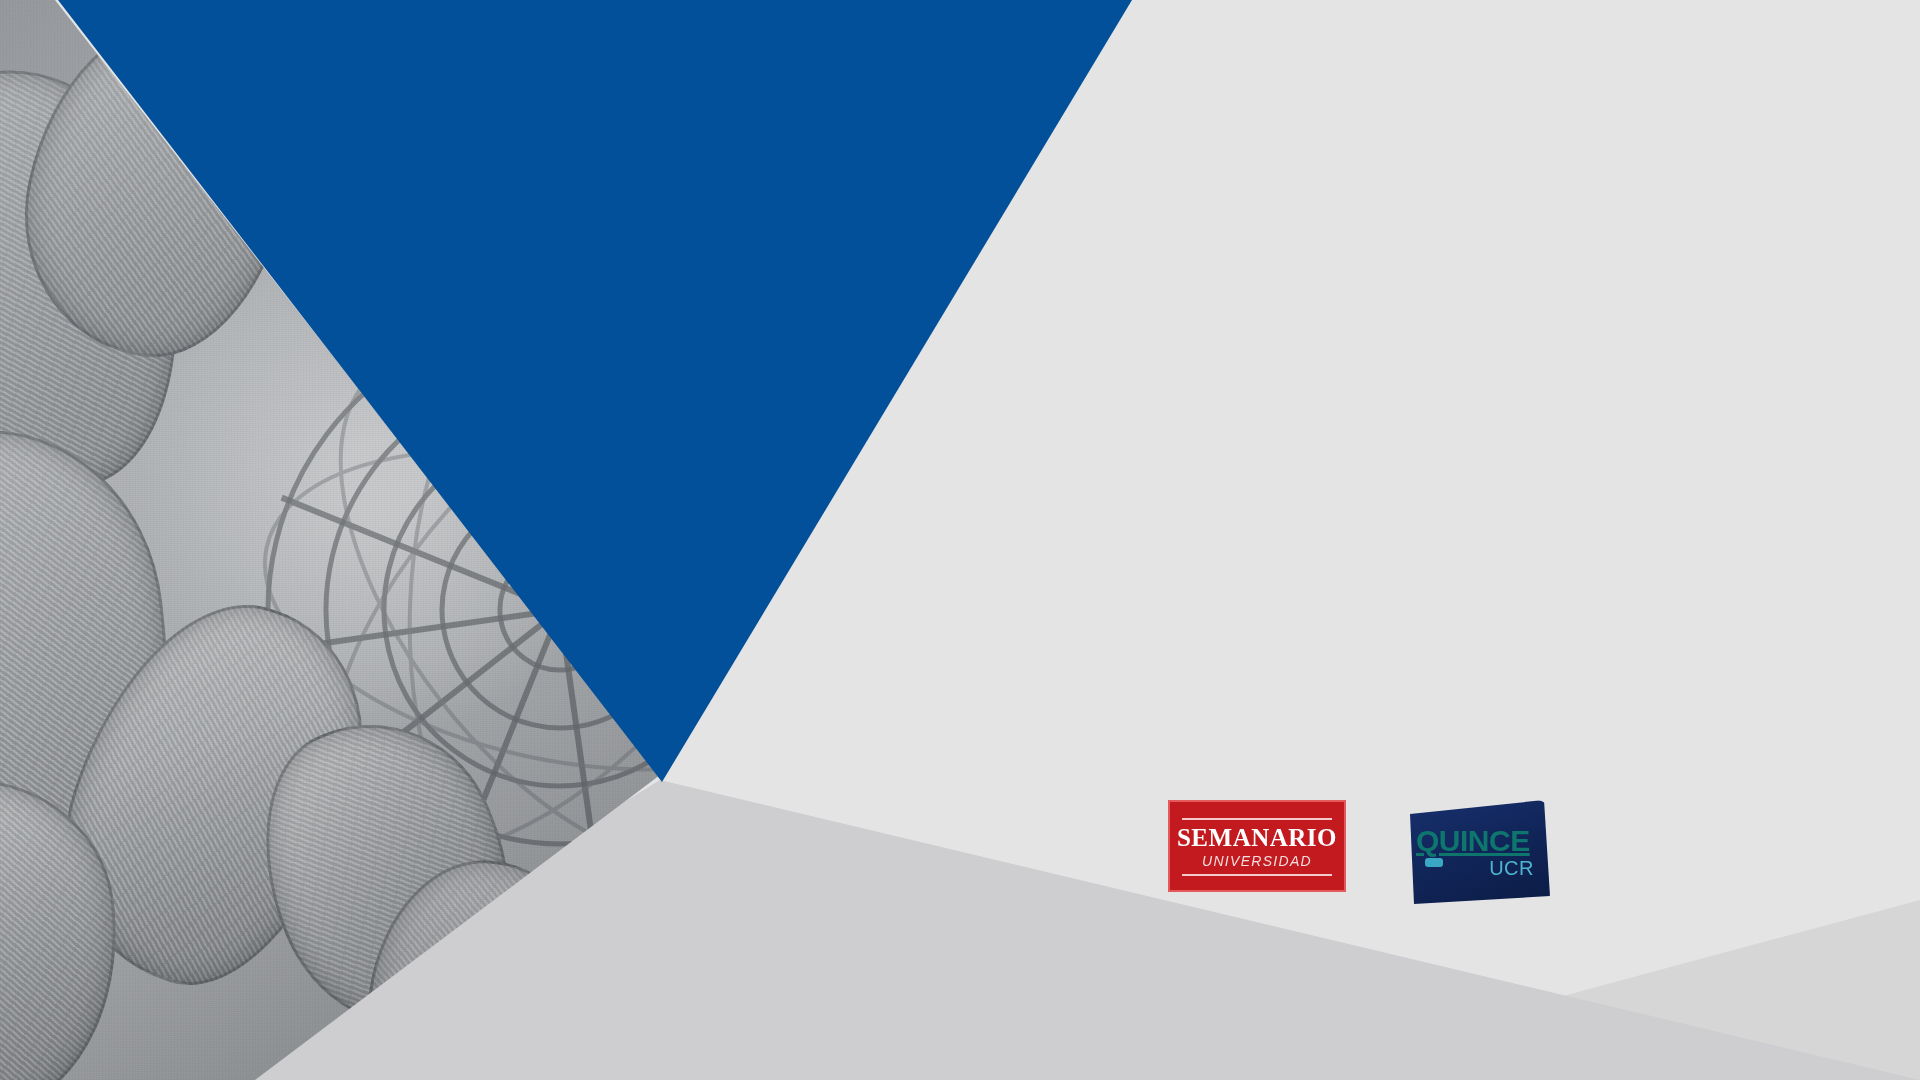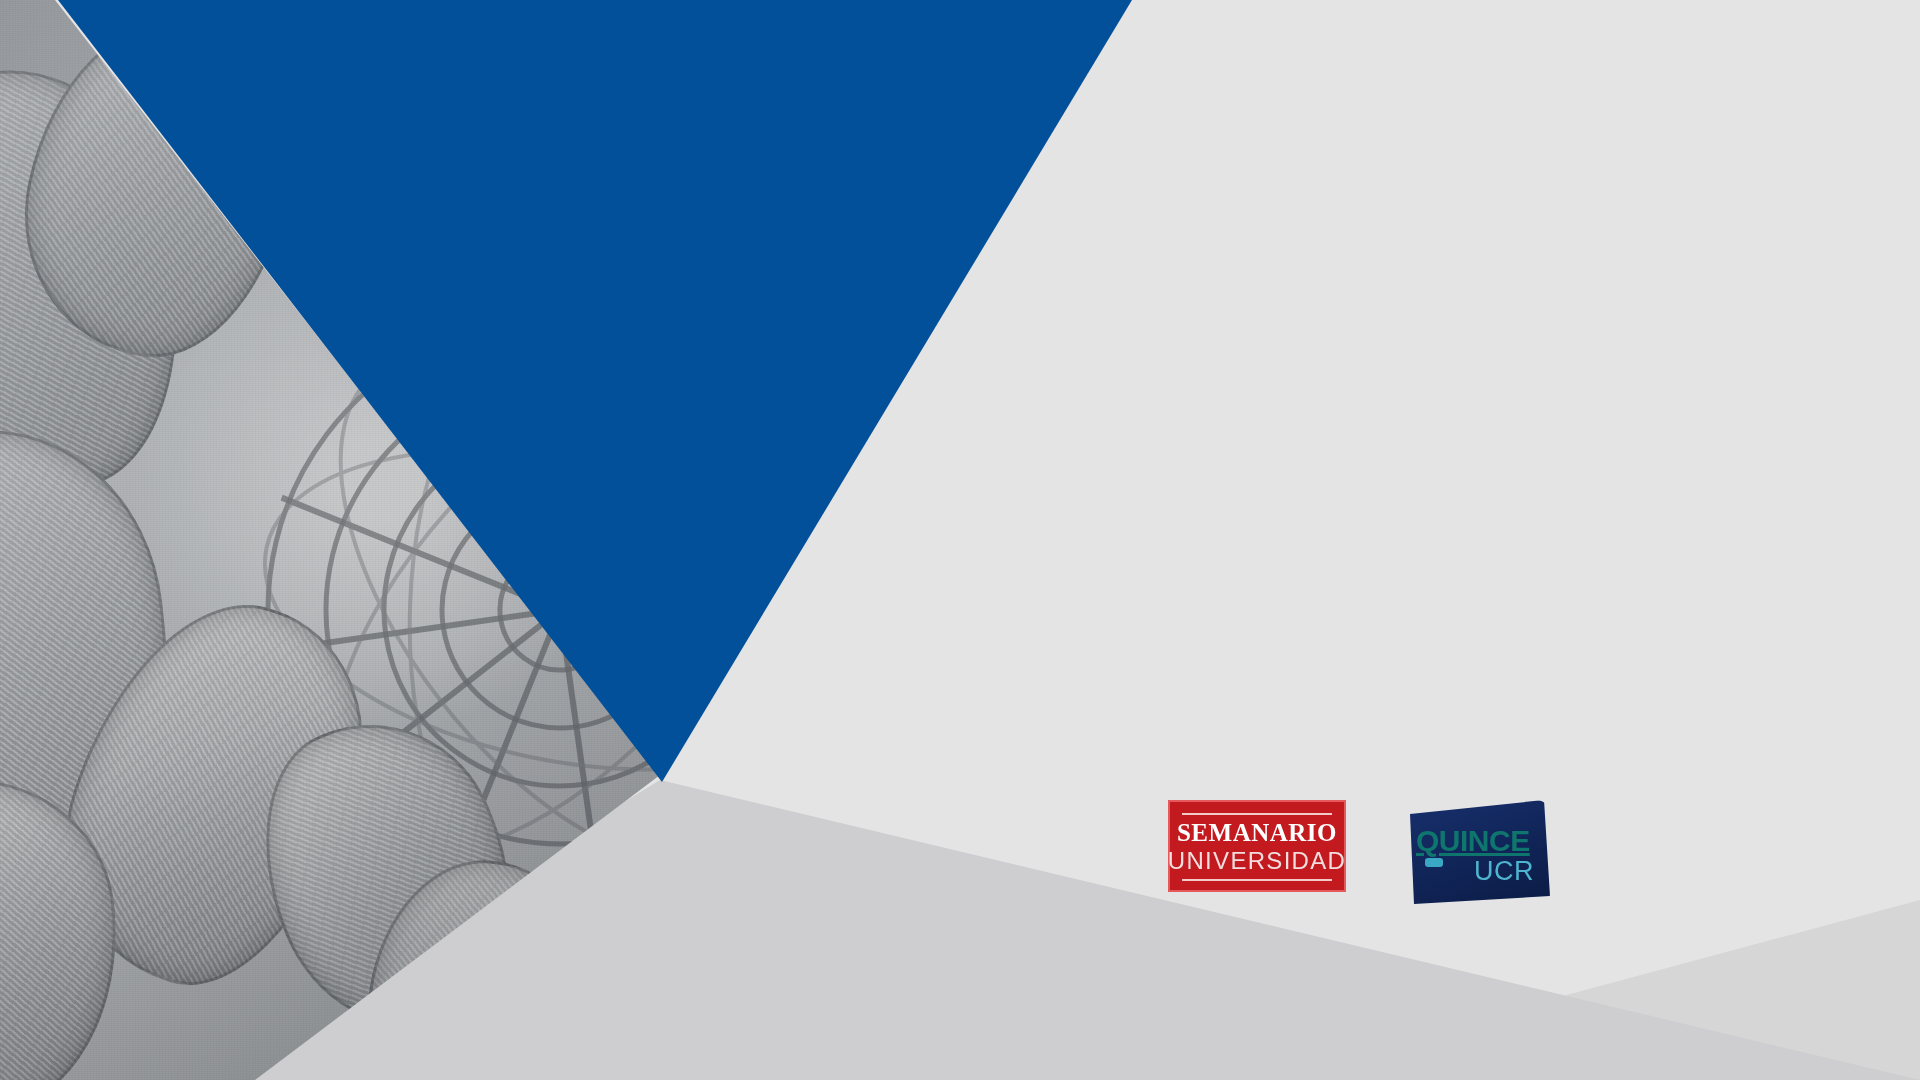--- a/index.html
+++ b/index.html
@@ -175,25 +175,26 @@
     font-family: "Liberation Serif", "DejaVu Serif", serif;
     font-weight: 700;
     font-size: 25px;
     letter-spacing: 0.5px;
     color: #ffffff;
     line-height: 1;
   }
   #universidad-word {
     font-family: "Liberation Sans", sans-serif;
     font-weight: 400;
-    font-size: 24px;
+    font-size: 14px;
     letter-spacing: 1.3px;
     color: #f2dede;
     line-height: 1;
     margin-top: 4px;
+    font-style: italic;
   }
   #semanario-rule-bottom {
     width: 150px;
     height: 2px;
     background: #f4c9ca;
     margin-top: 6px;
   }
 
   
   #logo-quince {
@@ -229,21 +230,21 @@
     width: 18px;
     height: 9px;
     background: #3aa7c4;
     border-radius: 3px;
   }
   #ucr-word {
     position: absolute;
     right: 16px;
     top: 58px;
     font-weight: 400;
-    font-size: 27px;
+    font-size: 20px;
     letter-spacing: 0.5px;
     color: #4fb4cf;
     line-height: 1;
   }
 </style>
 </head>
 <body>
 
 <div id="stage">
 

